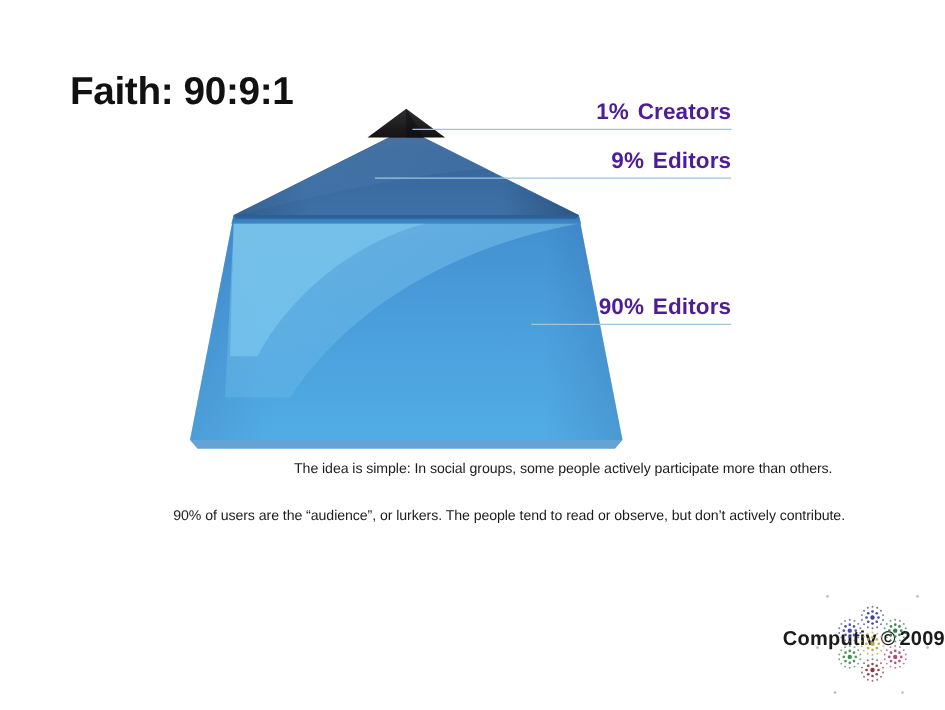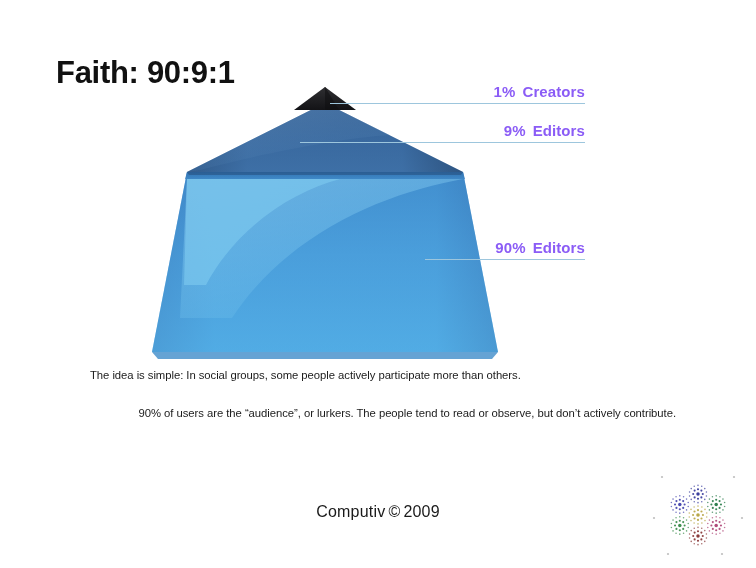--- a/index.html
+++ b/index.html
@@ -52,23 +52,23 @@
     position: absolute;
     left: 0;
     top: 0;
     height: 1px;
     background: #9dc6dd;
   }
   .callout-text {
     position: absolute;
     right: 0;
     bottom: 3px;
-    font-size: 15px;
+    font-size: 18px;
     font-weight: bold;
-    color: #8b5cf6;
+    color: #4c1d95;
     white-space: nowrap;
     letter-spacing: 0.1px;
   }
   .callout-text .pct {
     margin-right: 7px;
   }
 
   #callout-creators { left: 330px; top: 103px; width: 255px; }
   #callout-creators .callout-line { width: 255px; }
   #callout-editors  { left: 300px; top: 142px; width: 285px; }
@@ -83,40 +83,41 @@
     top: 368px;
     width: 756px;
   }
   .para {
     font-size: 11.3px;
     line-height: 15.5px;
     color: #1b1b1b;
     letter-spacing: -0.05px;
   }
   .para-lead {
-    text-align: left;
+    text-align: right;
     margin: 0 0 22px 0;
     padding: 0 90px;
   }
   .para-body {
     margin: 0 0 16px 0;
     padding: 0 80px 0 101px;
     text-align: right;
   }
 
   
   .footer {
     position: absolute;
     left: 0;
     top: 503px;
     width: 756px;
-    text-align: center;
+    text-align: right;
     font-size: 16px;
     color: #1a1a1a;
     letter-spacing: 0.2px;
+    font-weight: bold;
   }
   .footer .copy-mark { margin: 0 3px; }
 
   
   .logo {
     position: absolute;
     left: 648px;
     top: 468px;
     width: 100px;
     height: 95px;

